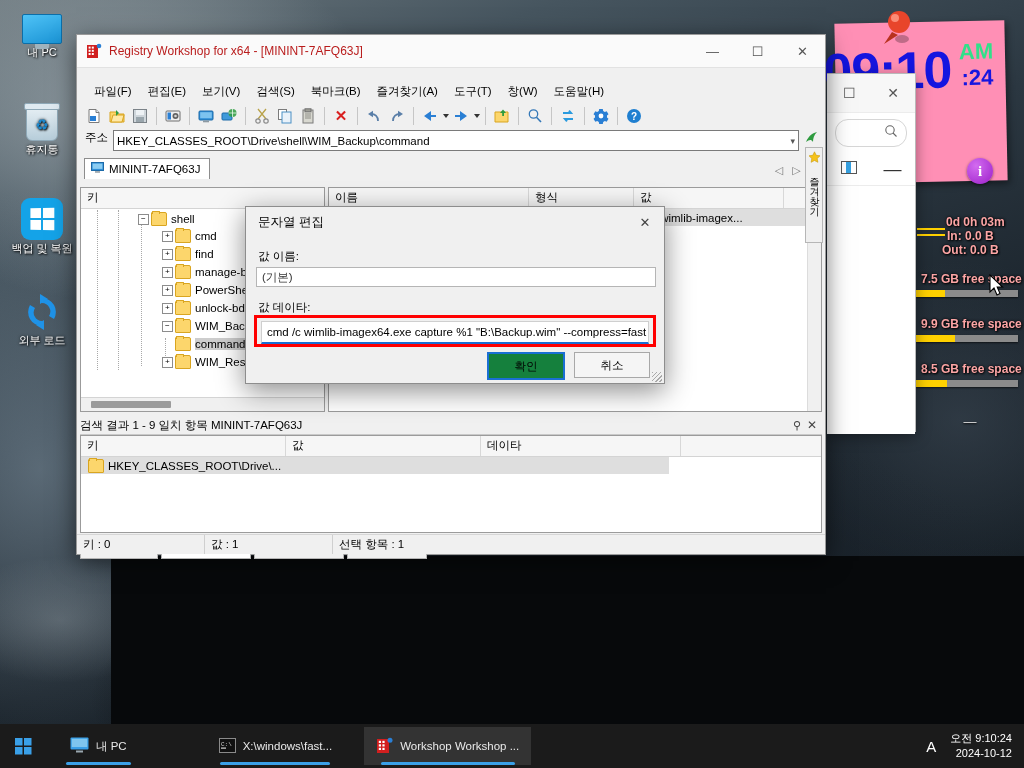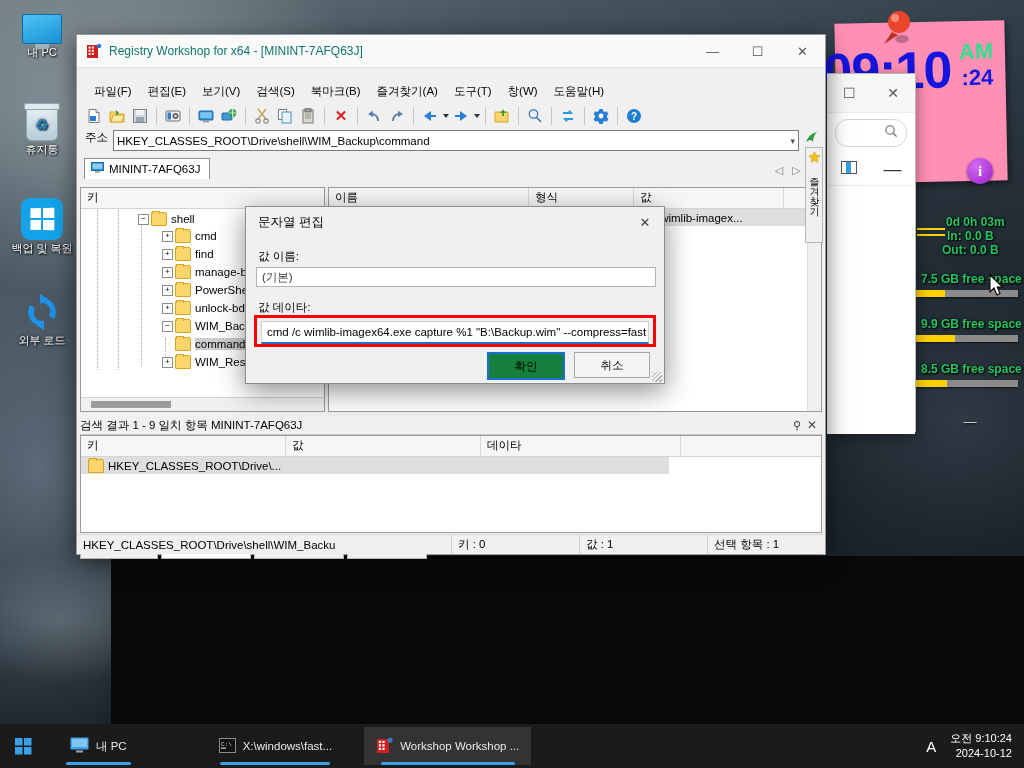--- a/index.html
+++ b/index.html
@@ -64,31 +64,31 @@
   .clk-ampm{left:124px;top:18px;font-size:22px;color:#31e08a;}
   .clk-sec{left:126px;top:44px;font-size:22px;color:#1515e0;}
   .clk-date{left:6px;top:78px;font-size:24px;color:#7b1fb5;}
   .clk-p1{left:8px;top:112px;font-size:24px;color:#0f8a22;}
   .clk-p2{left:8px;top:140px;font-size:24px;color:#f44a10;}
   #pin{position:absolute;left:880px;top:8px;width:28px;height:34px;}
   #infodot{position:absolute;left:967px;top:158px;width:26px;height:26px;border-radius:50%;
     background:radial-gradient(circle at 35% 30%,#d36bf0,#9b1fc9);color:#fff;font:bold 15px "Liberation Serif",serif;
     text-align:center;line-height:26px;box-shadow:0 1px 3px rgba(0,0,0,.5);}
   
-  .gad{position:absolute;color:#22c55e;font-weight:bold;font-size:12px;
+  .gad{position:absolute;color:#fca5a5;font-weight:bold;font-size:12px;
     text-shadow:1px 1px 2px #000,0 0 3px #000;white-space:nowrap;}
   .bar{position:absolute;height:7px;background:#8b8b8b;box-shadow:0 1px 2px rgba(0,0,0,.6);}
   .bar i{position:absolute;left:0;top:0;height:7px;background:#ffd100;display:block;}
   .netline{position:absolute;width:28px;height:2px;background:#ffd100;}
   
   #rw{position:absolute;left:76px;top:34px;width:748px;height:519px;background:#f0f0f0;
     border:1px solid #9a9a9a;box-shadow:0 6px 22px rgba(0,0,0,.55);}
   #rw-title{height:32px;background:#fafafa;border-bottom:1px solid #e2e2e2;display:flex;align-items:center;}
   #rw-title .appicon{width:16px;height:16px;margin:0 7px 0 9px;position:relative;}
-  #rw-title .ttxt{font-size:12px;color:#0f766e;}
+  #rw-title .ttxt{font-size:12px;color:#b91c1c;}
   .wbtns{margin-left:auto;display:flex;}
   .wbtn{width:45px;height:31px;display:flex;align-items:center;justify-content:center;color:#555;font-size:13px;}
   
   #rw-menu{height:22px;display:flex;align-items:center;padding-left:9px;gap:0;background:#f0f0f0;margin-top:12px;}
   #rw-menu span{font-size:11.5px;color:#000;padding:2px 8px;}
   
   #rw-tool{height:28px;background:#f0f0f0;display:flex;align-items:center;padding-left:6px;gap:1px;}
   .ti{width:22px;height:22px;display:flex;align-items:center;justify-content:center;position:relative;}
   .tsep{width:1px;height:18px;background:#c6c6c6;margin:0 4px;}
   .caret{width:0;height:0;border-left:3.5px solid transparent;border-right:3.5px solid transparent;
@@ -644,21 +644,20 @@
         <svg width="11" height="12" viewBox="0 0 11 12">
             <rect x="0.5" y="0.5" width="10" height="11" fill="#fafafa" stroke="#c2c2c2"></rect>
             <text x="5.5" y="8.5" font-size="7" fill="#9ab3c9" text-anchor="middle" font-family="Liberation Sans">T</text>
           </svg>
       </span>
       <span>비교 결과</span>
     </span>
   </div>
 
   <div id="rw-status">
-    <div style="width:375px;">HKEY_CLASSES_ROOT\Drive\shell\WIM_Backu</div>
     <div style="width:128px;">키 : 0</div>
     <div style="width:128px;">값 : 1</div>
     <div style="width:117px;border-right:none;">선택 항목 : 1</div>
   </div>
 </div>
 
 <div id="dlg">
   <div class="dtitle">
     <span>문자열 편집</span>
     <span class="dclose">✕</span>

